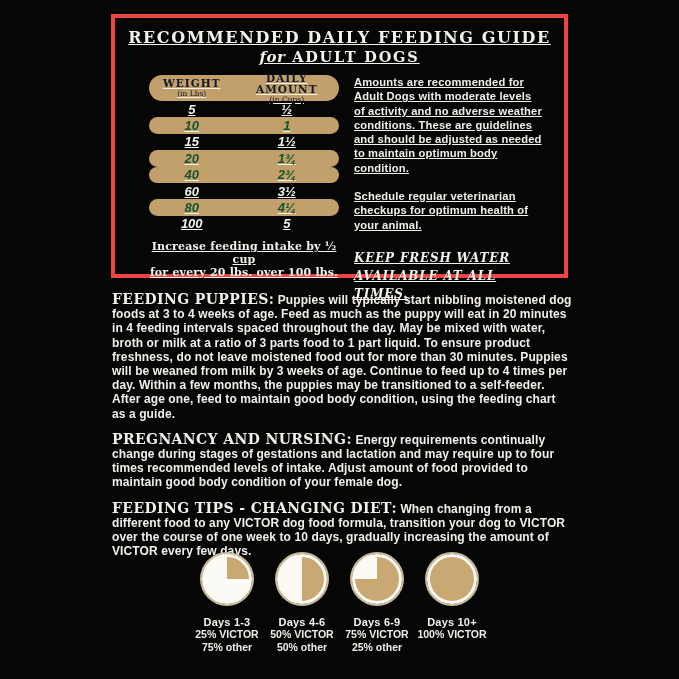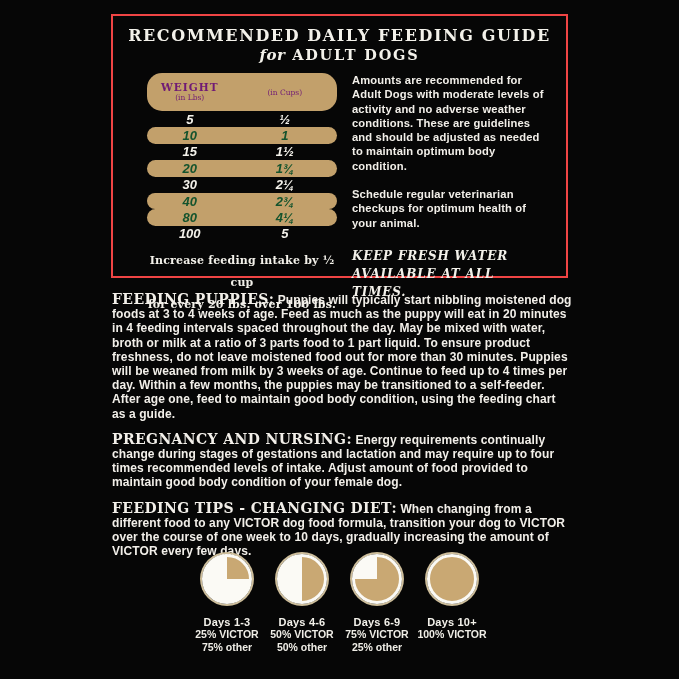--- a/index.html
+++ b/index.html
@@ -9,50 +9,51 @@
     color:#f3f1ea;
     font-family:"Liberation Sans", sans-serif;
     overflow:hidden;
     position:relative;
   }
   .page { position:absolute; inset:0; }
 
   
   .guide-box {
     position:absolute; left:111px; top:14px; width:457px; height:264px;
-    border:2px solid #ef4444;
+    border:4px solid #ef4444;
     padding-top:10px;
+    text-decoration:underline;
   }
   .gb-title { text-align:center; font-family:"DejaVu Serif", serif; font-weight:bold; }
   .gb-title .t1 { font-size:16px; letter-spacing:1.6px; }
   .gb-title .t2 { font-size:14.5px; letter-spacing:1.8px; margin-top:1px; }
   .gb-title .for { font-style:italic; font-size:15px; letter-spacing:0.5px; text-transform:lowercase; }
 
   .gb-cols { display:flex; margin-top:9px; }
 
   
   .ftable { width:190px; margin-left:34px; flex:none; }
   .thead {
-    background:var(--tan); border-radius:15px; height:38px;
-    display:flex; align-items:center; color:#701a75;
+    background:var(--tan); border-radius:15px; height:26px;
+    display:flex; align-items:center; color:#0f172a;
   }
   .thead .col { text-align:center; }
   .thead .h { font-family:"DejaVu Serif", serif; font-weight:bold; font-size:10.5px; letter-spacing:1px; line-height:11px; }
   .thead .sub { font-family:"DejaVu Serif", serif; font-size:7.5px; line-height:8px; margin-top:1px; }
   .col.w { width:45%; } .col.a { width:55%; }
   .trow {
     height:16.4px; display:flex; align-items:center;
     font-style:italic; font-weight:bold; font-size:13px;
   }
   .trow .col { text-align:center; }
   .trow.pill-row { background:var(--tan); border-radius:9px; color:#14532d; }
   .fnote {
     margin-top:8px; text-align:center;
     font-family:"DejaVu Serif", serif; font-weight:bold;
-    font-size:11px; line-height:22px; letter-spacing:0.2px;
+    font-size:11px; line-height:13px; letter-spacing:0.2px;
   }
 
   
   .gb-right { flex:1; margin-left:15px; padding-right:20px; }
   .gb-right p {
     font-size:11.2px; line-height:14.3px; font-weight:bold;
     letter-spacing:0.15px; margin-bottom:14px; color:#f2efe9;
   }
   .keep {
     font-family:"DejaVu Serif", serif; font-weight:bold; font-style:italic;
@@ -93,47 +94,48 @@
     </div>
 
     <div class="gb-cols">
       <div class="ftable">
         <div class="thead">
           <div class="col w">
             <div class="h">WEIGHT</div>
             <div class="sub">(in Lbs)</div>
           </div>
           <div class="col a">
+            <div class="h">DAILY AMOUNT</div>
             <div class="sub">(in Cups)</div>
           </div>
         </div>
         <div id="rows">
             <div class="trow">
               <div class="col w">5</div>
               <div class="col a">½</div>
             </div>
             <div class="trow pill-row">
               <div class="col w">10</div>
               <div class="col a">1</div>
             </div>
             <div class="trow">
               <div class="col w">15</div>
               <div class="col a">1½</div>
             </div>
             <div class="trow pill-row">
               <div class="col w">20</div>
               <div class="col a">1¾</div>
             </div>
-            <div class="trow">
-              <div class="col w">30</div>
-              <div class="col a">2¼</div>
-            </div>
             <div class="trow pill-row">
               <div class="col w">40</div>
               <div class="col a">2¾</div>
+            </div>
+            <div class="trow">
+              <div class="col w">60</div>
+              <div class="col a">3½</div>
             </div>
             <div class="trow pill-row">
               <div class="col w">80</div>
               <div class="col a">4¼</div>
             </div>
             <div class="trow">
               <div class="col w">100</div>
               <div class="col a">5</div>
             </div>
           </div>

